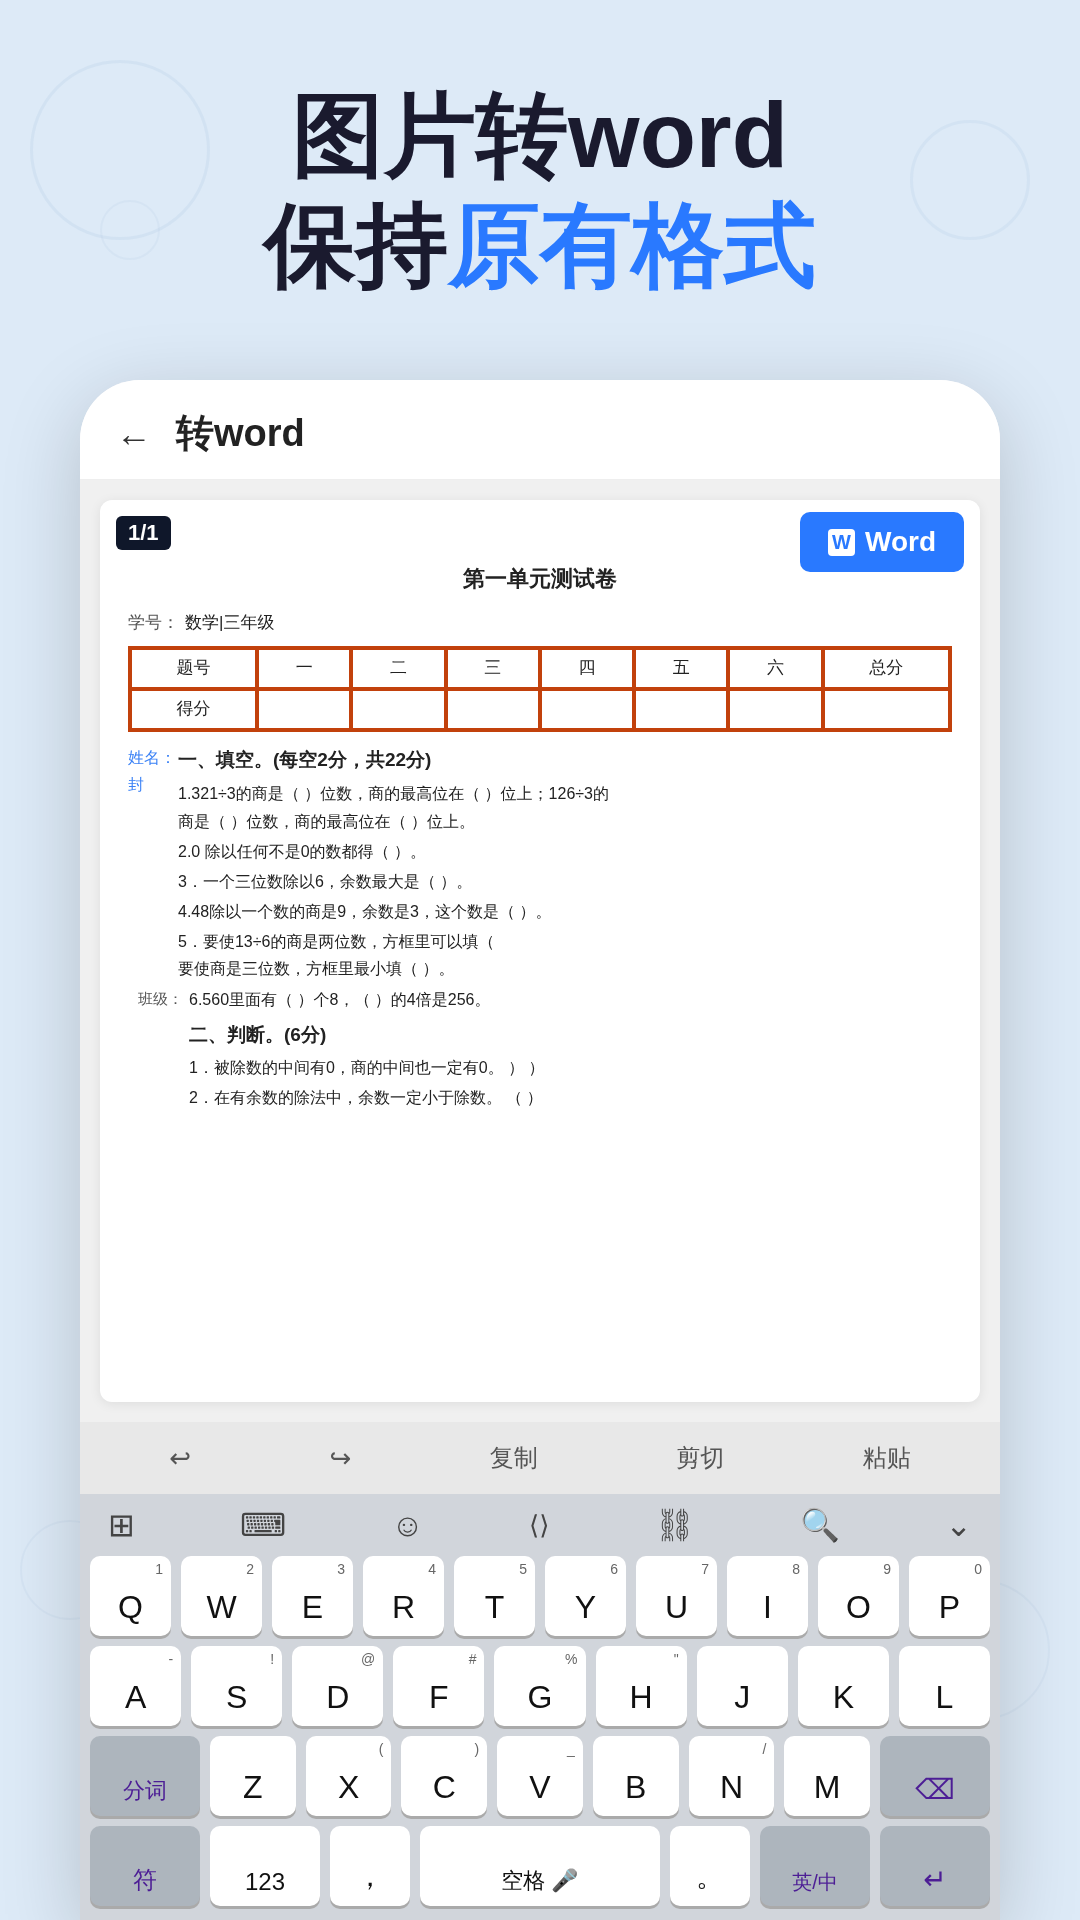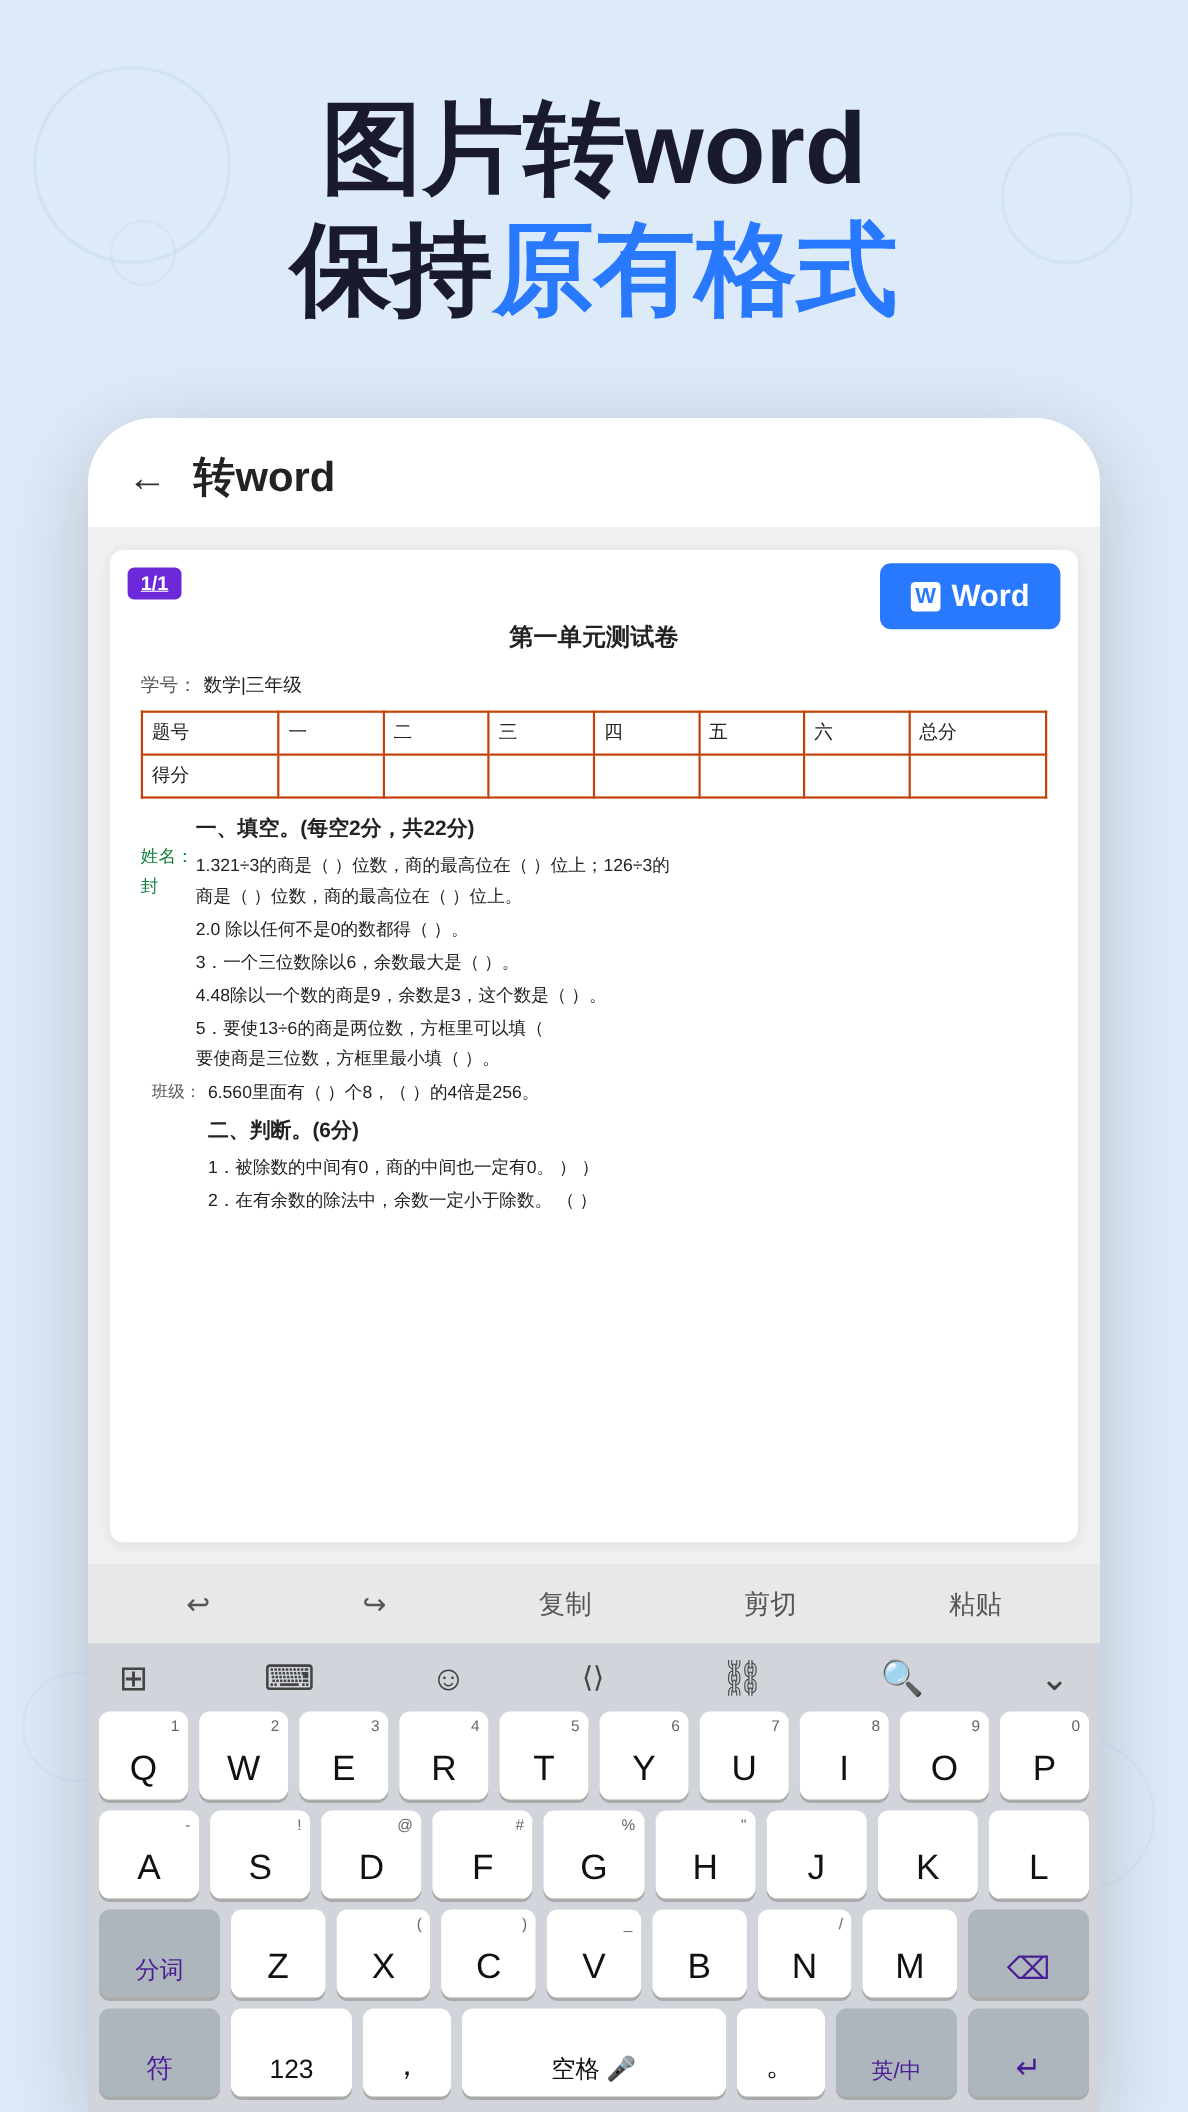--- a/index.html
+++ b/index.html
@@ -67,28 +67,27 @@
       flex: 1;
       position: relative;
       overflow: hidden;
       box-shadow: 0 2px 12px rgba(0,0,0,0.08);
     }
 
     .page-badge {
       position: absolute;
       top: 16px;
       left: 16px;
-      background: #6d28d9;
+      background: #0f172a;
       color: white;
-      font-size: 18px;
+      font-size: 22px;
       padding: 4px 12px;
       border-radius: 6px;
       font-weight: 600;
       z-index: 10;
-      text-decoration: underline;
     }
 
     .word-btn {
       position: absolute;
       top: 12px;
       right: 16px;
       background: #2979ff;
       color: white;
       border: none;
       border-radius: 10px;
@@ -125,23 +124,24 @@
       margin-bottom: 12px;
     }
 
     .doc-table {
       width: 100%;
       border-collapse: collapse;
       font-size: 17px;
       margin-bottom: 12px;
     }
     .doc-table td {
-      border: 2px solid #c2410c;
+      border: 4px solid #c2410c;
       padding: 4px 8px;
       min-width: 40px;
+      text-align: center;
     }
 
     
     .edit-toolbar {
       background: #e8e8e8;
       display: flex;
       align-items: center;
       justify-content: space-around;
       padding: 16px 20px;
       flex-shrink: 0;
@@ -285,21 +285,21 @@
             <td></td>
             <td></td>
             <td></td>
             <td></td>
             <td></td>
           </tr>
         </tbody>
           </table>
 
         <div style="position:relative;padding-left:50px;">
-          <span style="position:absolute;left:0;top:0;font-size:16px;color:#15803d;margin-top:28px;">姓名：<br>封</span>
+          <span style="position:absolute;left:0;top:0;font-size:16px;color:#3b82f6;">姓名：<br>封</span>
           <div style="font-size:19px;font-weight:600;margin-bottom:4px;">一、填空。(每空2分，共22分)</div>
           <div style="font-size:16px;margin-bottom:3px;">1.321÷3的商是（ ）位数，商的最高位在（ ）位上；126÷3的<br>商是（ ）位数，商的最高位在（ ）位上。</div>
           <div style="font-size:16px;margin-bottom:3px;">2.0 除以任何不是0的数都得（ ）。</div>
           <div style="font-size:16px;margin-bottom:3px;">3．一个三位数除以6，余数最大是（ ）。</div>
           <div style="font-size:16px;margin-bottom:3px;">4.48除以一个数的商是9，余数是3，这个数是（ ）。</div>
           <div style="font-size:16px;margin-bottom:3px;">5．要使13÷6的商是两位数，方框里可以填（<br>要使商是三位数，方框里最小填（ ）。</div>
         </div>
 
         <div style="padding-left:10px;">
           <div style="display:flex;align-items:flex-start;gap:6px;">

